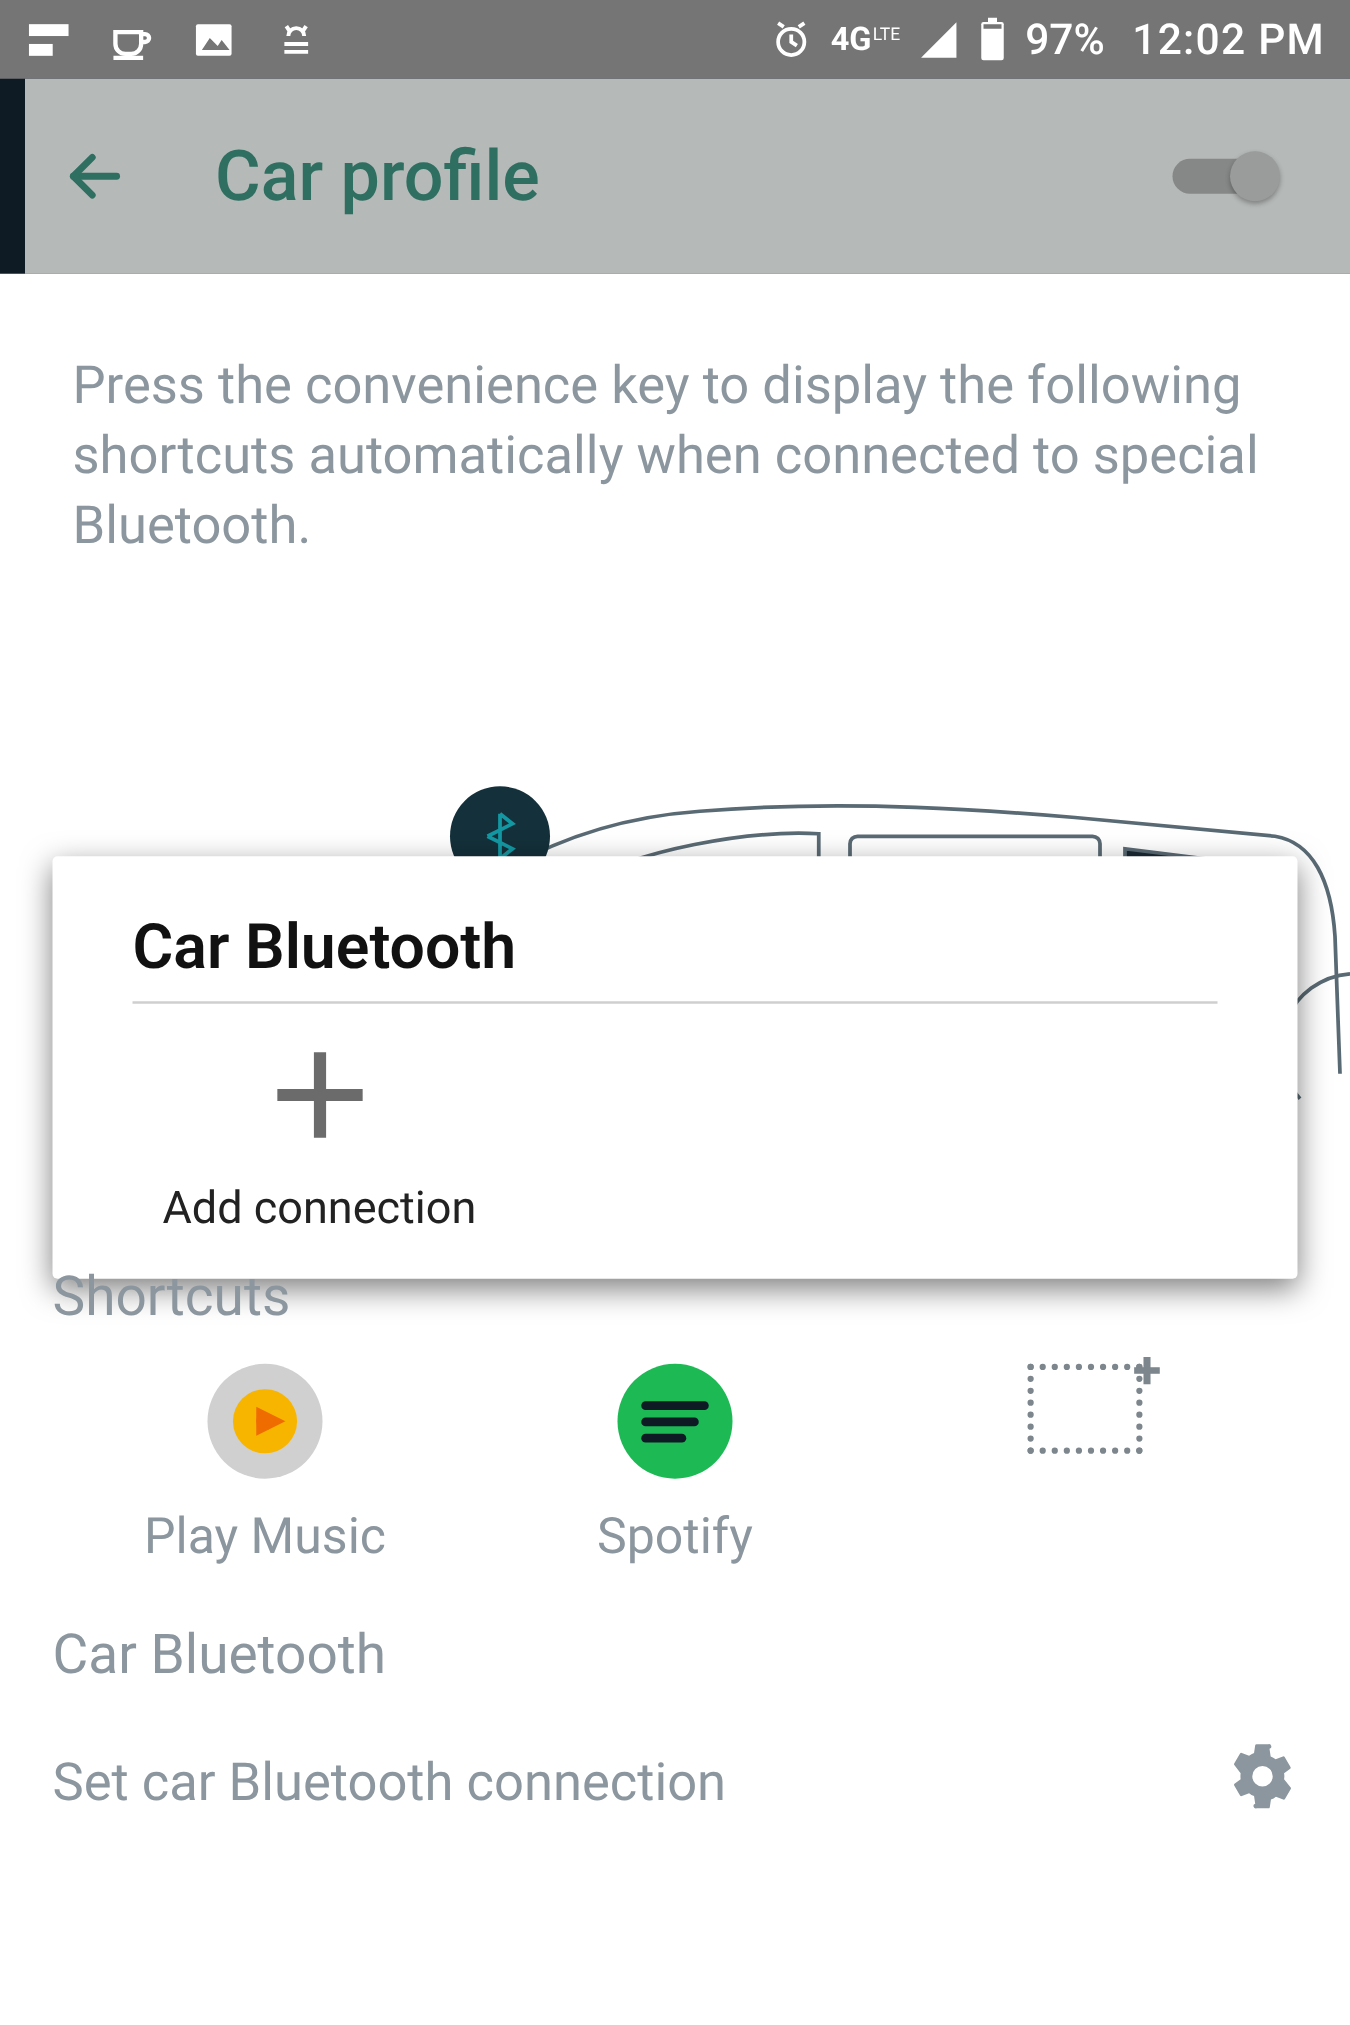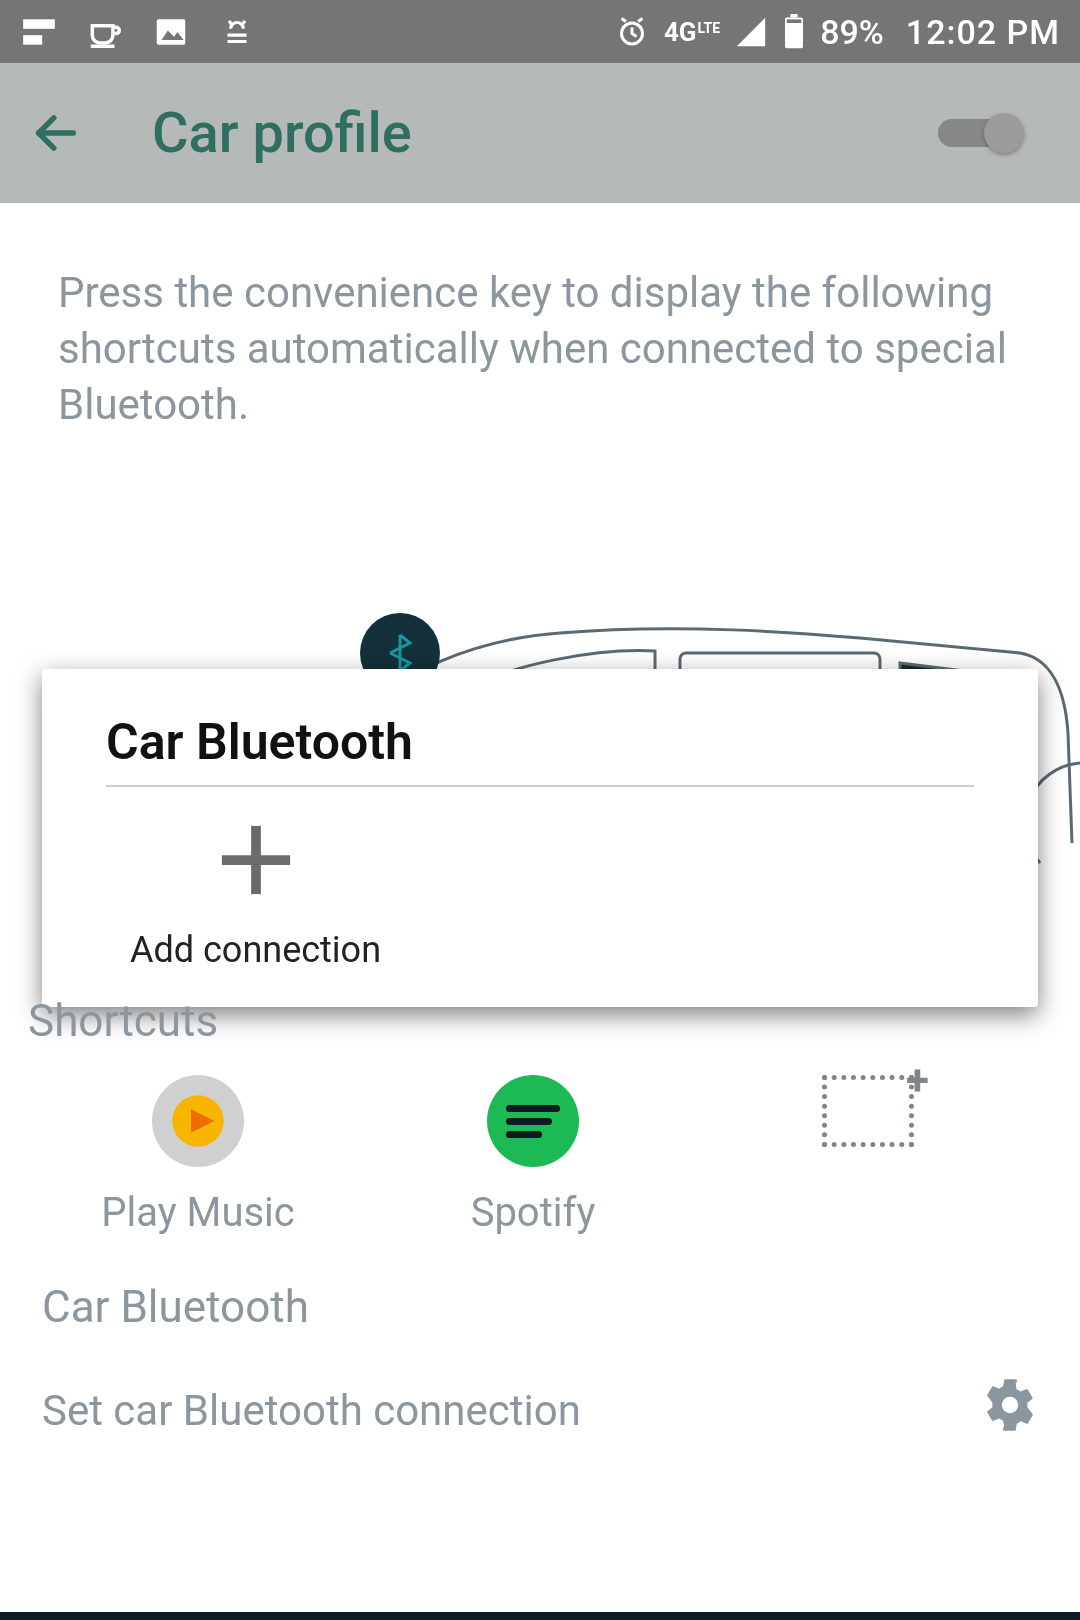--- a/index.html
+++ b/index.html
@@ -17,27 +17,28 @@
     font-size: 34px;
     font-weight: 500;
   }
   .status-left { display: flex; align-items: center; gap: 28px; }
   .status-right { margin-left: auto; display: flex; align-items: center; gap: 14px; }
   .sb-icon { display:inline-flex; align-items:center; justify-content:center; }
   .status-right .time { margin-left: 8px; letter-spacing: 1px; }
 
   
   .app-bar {
-    height: 140px;
+    height: 156px;
     background: #b5b9b7;
     display: flex;
     align-items: center;
     padding-left: 30px;
     gap: 70px;
     position: relative;
+    margin-left: 20px;
   }
   .app-title {
     font-size: 56px;
     font-weight: 500;
     color: #2f6f61;
   }
   .toggle-wrap {
     position: absolute;
     right: 56px;
     top: 50%;
@@ -104,21 +105,21 @@
     gap: 26px;
     padding: 6px 0 0 24px;
   }
   .add-conn .plus { color:#6b6b6b; }
   .add-conn-label { font-size: 36px; color: #222; }
 
   
   .shortcuts {
     position: absolute;
     top: 792px;
-    left: 28px;
+    left: 42px;
     right: 42px;
   }
   .shortcuts-title {
     font-size: 44px;
     color: #8b969e;
     margin-bottom: 28px;
   }
   .shortcut-row {
     display: flex;
     justify-content: space-between;
@@ -201,35 +202,35 @@
   <div class="status-right">
     <span class="sb-icon">
       <svg width="36" height="36" viewBox="0 0 24 24" fill="none" stroke="#fff" stroke-width="2">
           <circle cx="12" cy="13" r="7"></circle>
           <path d="M12 9v4l3 2"></path>
           <path d="M5 3l3 2M19 3l-3 2"></path>
         </svg>
     </span>
     <span class="sb-icon" style="display:flex;align-items:flex-start;">
       <span style="font-size:26px;font-weight:700;line-height:1;">4G</span>
-      <span style="font-size:14px;font-weight:700;line-height:1;margin-top:2px;margin-left:1px;">LTE</span>
+      <span style="font-size:14px;font-weight:400;line-height:1;margin-top:2px;margin-left:1px;">LTE</span>
     </span>
     <span class="sb-icon">
       <svg width="34" height="34" viewBox="0 0 24 24" fill="#fff">
           <path d="M2 22h20V2z"></path>
         </svg>
     </span>
     <span class="sb-icon">
       <svg width="24" height="36" viewBox="0 0 12 20" fill="#fff">
           <rect x="1" y="2" width="10" height="17" rx="1"></rect>
           <rect x="4" y="0" width="4" height="2"></rect>
           <rect x="2" y="3" width="8" height="2" fill="#757575"></rect>
         </svg>
     </span>
-    <span>89%</span>
+    <span>97%</span>
     <span class="time">12:02 PM</span>
   </div>
 </div>
 
 <div class="app-bar">
   <span class="sb-icon">
     <svg width="52" height="52" viewBox="0 0 24 24" fill="none" stroke="#2f6f61" stroke-width="2.5" stroke-linecap="round" stroke-linejoin="round">
         <line x1="20" y1="12" x2="4" y2="12"></line>
         <polyline points="11 5 4 12 11 19"></polyline>
       </svg>

